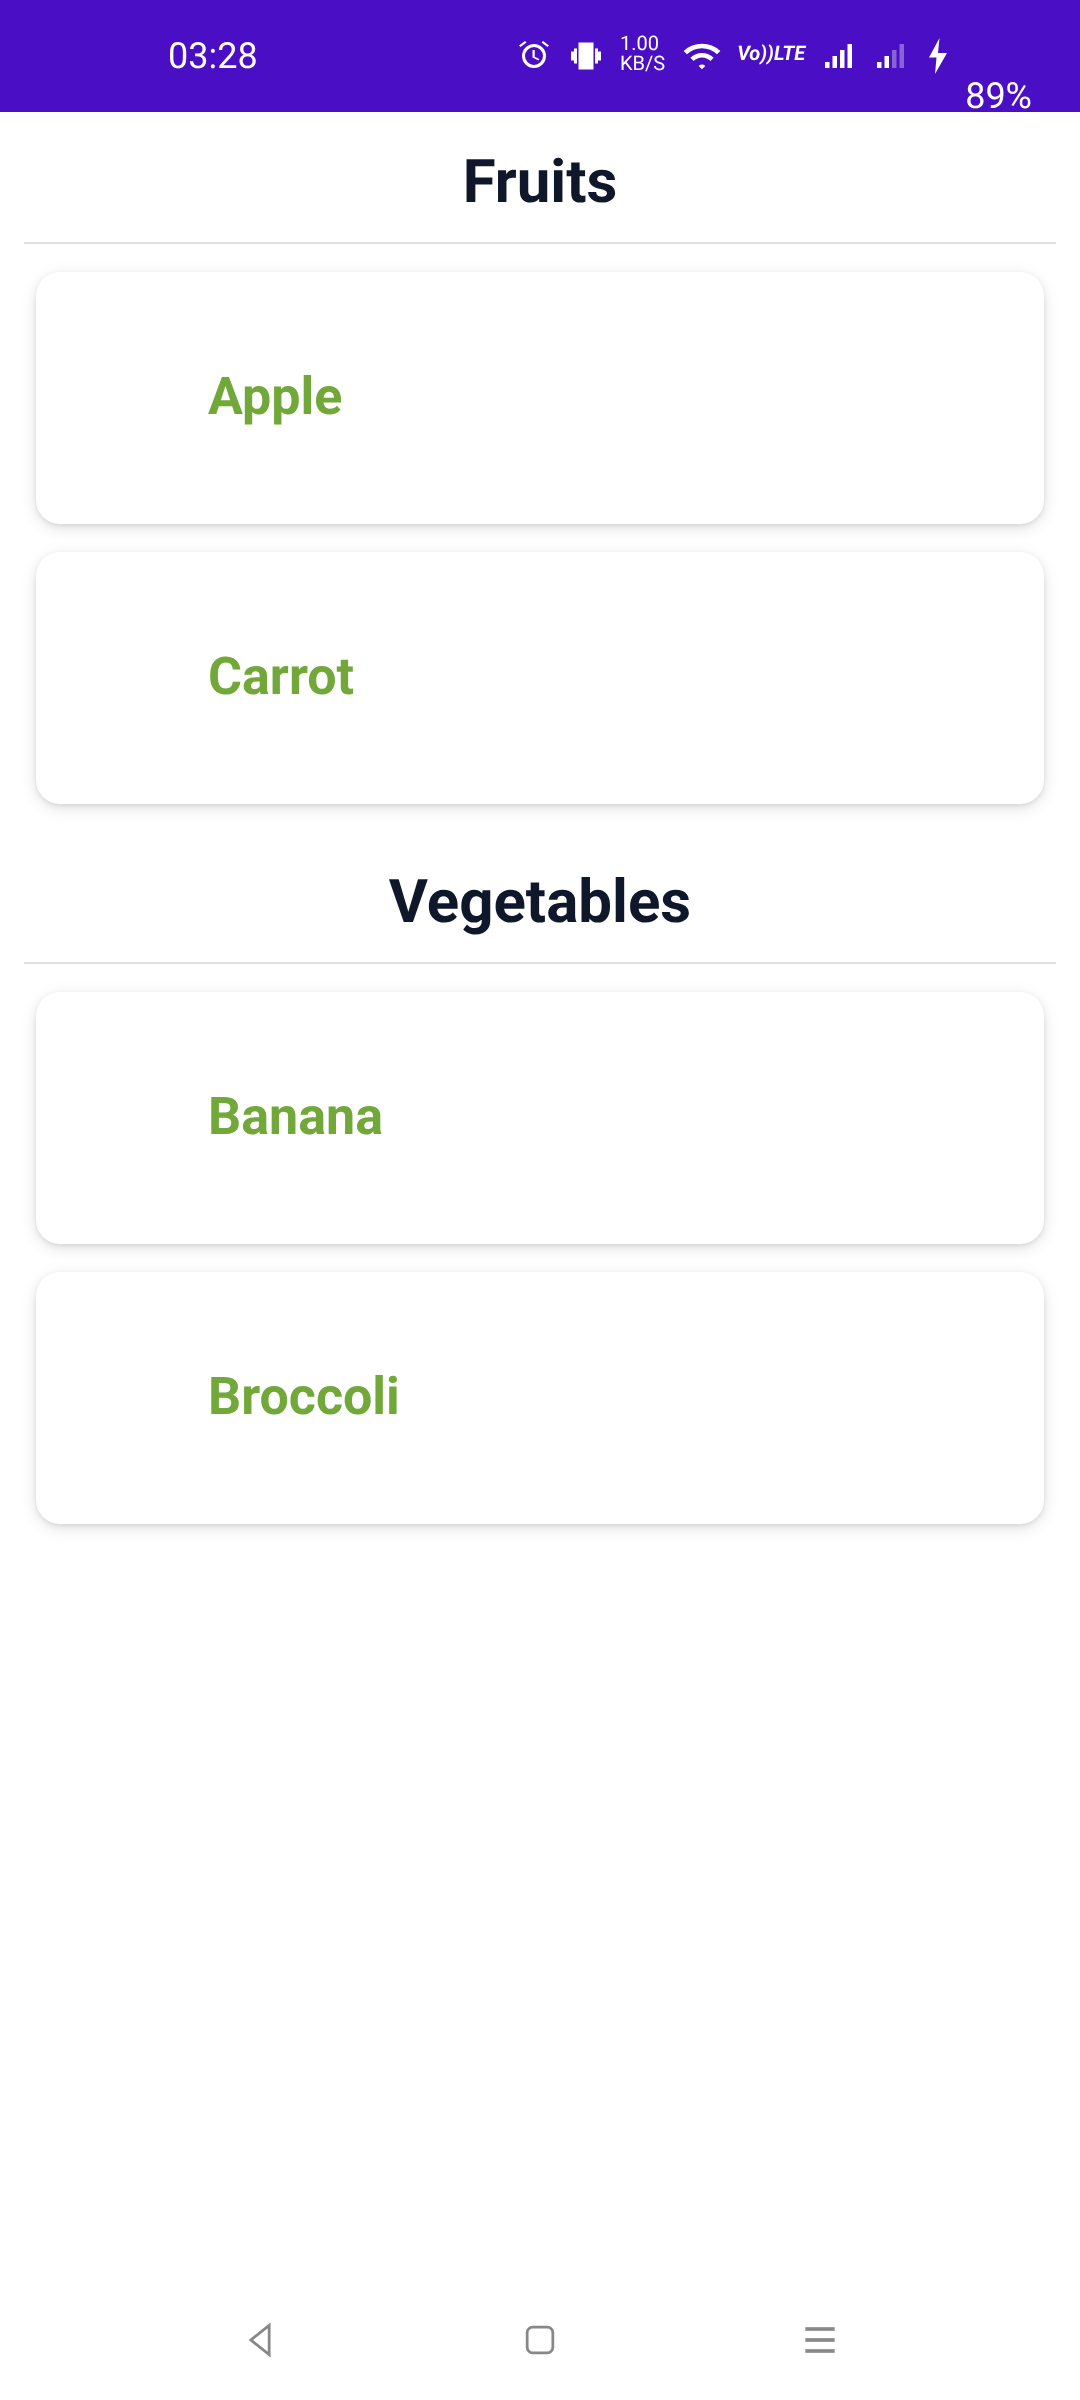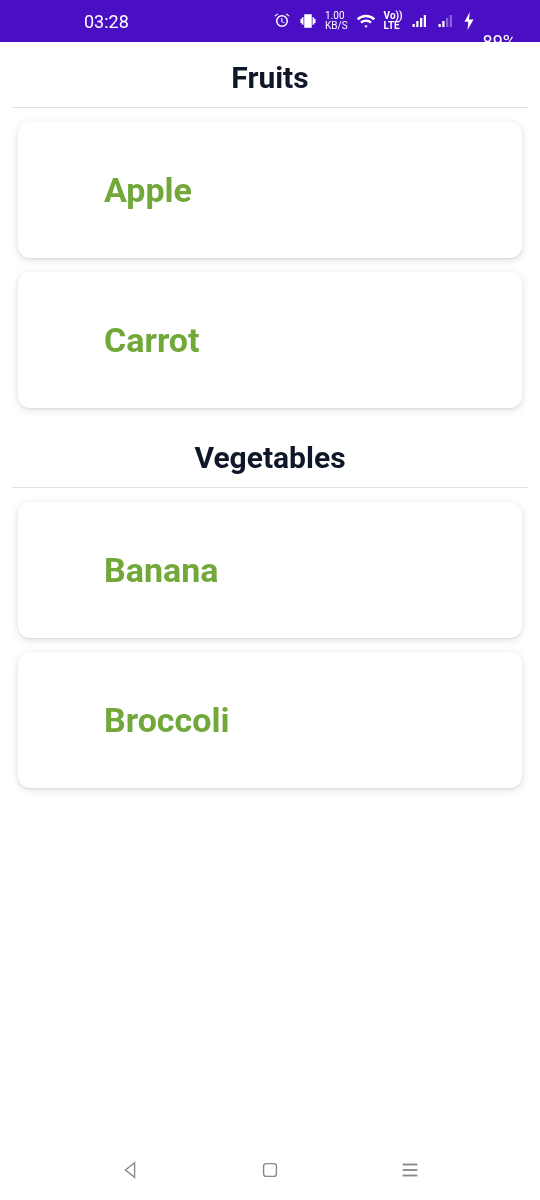--- a/index.html
+++ b/index.html
@@ -9,21 +9,21 @@
     }
     body {
       width: 540px;
       height: 1200px;
       font-family: -apple-system, BlinkMacSystemFont, 'Segoe UI', Roboto, sans-serif;
       background: #ffffff;
       position: relative;
       overflow: hidden;
     }
     .status-bar {
-      height: 42px;
+      height: 56px;
       background: #4a0fc4;
       color: #ffffff;
       display: flex;
       align-items: center;
       justify-content: space-between;
       padding: 0 24px;
       font-size: 18px;
     }
     .status-left {
       padding-left: 60px;
@@ -51,21 +51,21 @@
       padding-top: 22px;
     }
     .card {
       margin: 14px 18px;
       background: #ffffff;
       border-radius: 12px;
       box-shadow: 0 2px 8px rgba(0,0,0,0.12), 0 1px 2px rgba(0,0,0,0.08);
       padding: 48px 24px 48px 86px;
     }
     .card-label {
-      font-size: 34px;
+      font-size: 26px;
       font-weight: 700;
       color: #72a83a;
     }
     .nav-bar {
       position: absolute;
       bottom: 0;
       left: 0;
       right: 0;
       height: 60px;
       display: flex;
@@ -83,25 +83,26 @@
     }
     .kbs {
       display: flex;
       flex-direction: column;
       align-items: flex-start;
       line-height: 1;
       font-size: 10px;
     }
     .volte {
       display: flex;
-      flex-direction: column;
-      align-items: flex-start;
+      flex-direction: row;
+      align-items: flex-end;
       line-height: 1;
       font-size: 10px;
       font-weight: 700;
+      font-style: italic;
     }
   </style>
 </head>
 <body>
 
 <div class="status-bar">
   <div class="status-left">03:28</div>
   <div class="status-right">
     <span class="status-icon">
       <svg width="18" height="18" viewBox="0 0 24 24" fill="currentColor">

